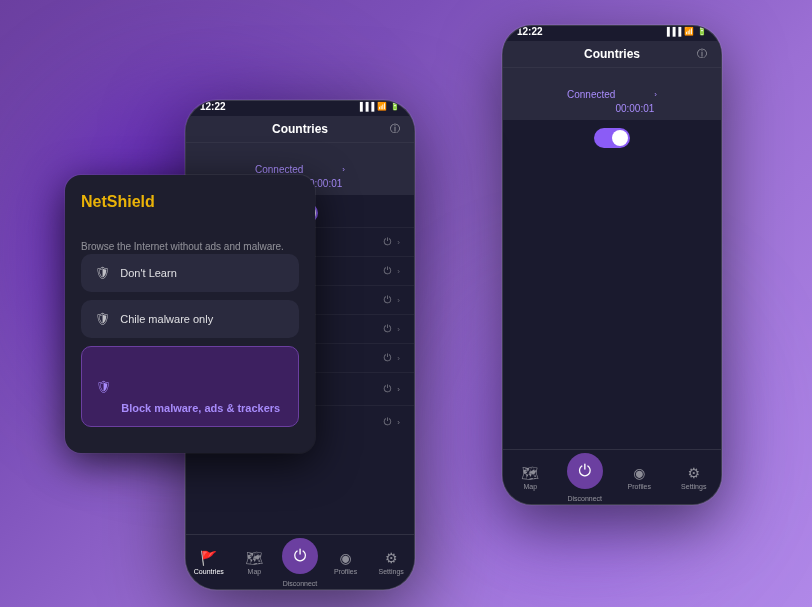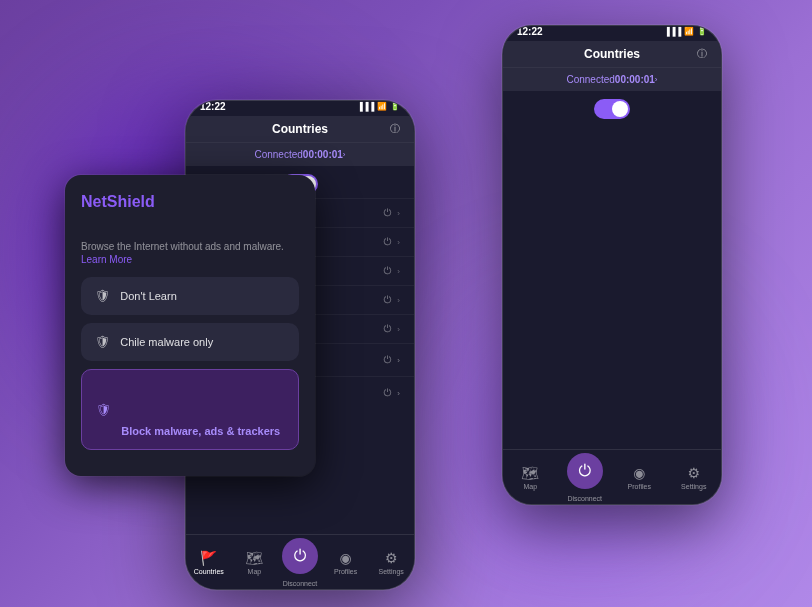--- a/index.html
+++ b/index.html
@@ -118,21 +118,21 @@
     
     .connected-bar {
       background: #2a2a3e;
       padding: 6px 14px;
       display: flex;
       justify-content: center;
       align-items: center;
       border-top: 1px solid rgba(255,255,255,0.05);
     }
     .connected-label { color: #a78bfa; font-size: 10px; font-weight: 500; }
-    .connected-time { color: #a78bfa; font-size: 10px; font-weight: 700; }
+    .connected-time { color: #a78bfa; font-size: 10px; font-weight: 400; margin-top: 29px; }
     .connected-chevron { color: #a78bfa; font-size: 8px; }
 
     
     .toggle-container {
       display: flex;
       justify-content: center;
       padding: 8px 14px 4px;
     }
     .toggle {
       width: 36px; height: 20px;
@@ -208,21 +208,21 @@
       justify-content: center;
       font-size: 16px;
       color: white;
       margin-bottom: 4px;
     }
 
     
     .ns-title {
       font-size: 16px;
       font-weight: 700;
-      color: #8b5cf6;
+      color: #eab308;
       margin-bottom: 4px;
     }
     .ns-subtitle {
       font-size: 10px;
       color: rgba(255,255,255,0.5);
       margin-bottom: 2px;
       margin-top: 30px;
     }
     .ns-learn-more {
       font-size: 10px;
@@ -422,21 +422,20 @@
       <div class="tab-item">
         <span class="tab-icon">⚙</span>
         <span class="tab-label">Settings</span>
       </div>
     </div>
   </div>
 
   <div class="netshield-panel">
     <div class="ns-title">NetShield</div>
     <div class="ns-subtitle">Browse the Internet without ads and malware.</div>
-    <div class="ns-learn-more">Learn More</div>
 
     <div class="ns-option">
       <span class="ns-option-icon">🛡</span>
       <span class="ns-option-text">Don't Learn</span>
     </div>
 
     <div class="ns-option">
       <span class="ns-option-icon">🛡</span>
       <span class="ns-option-text">Chile malware only</span>
     </div>

